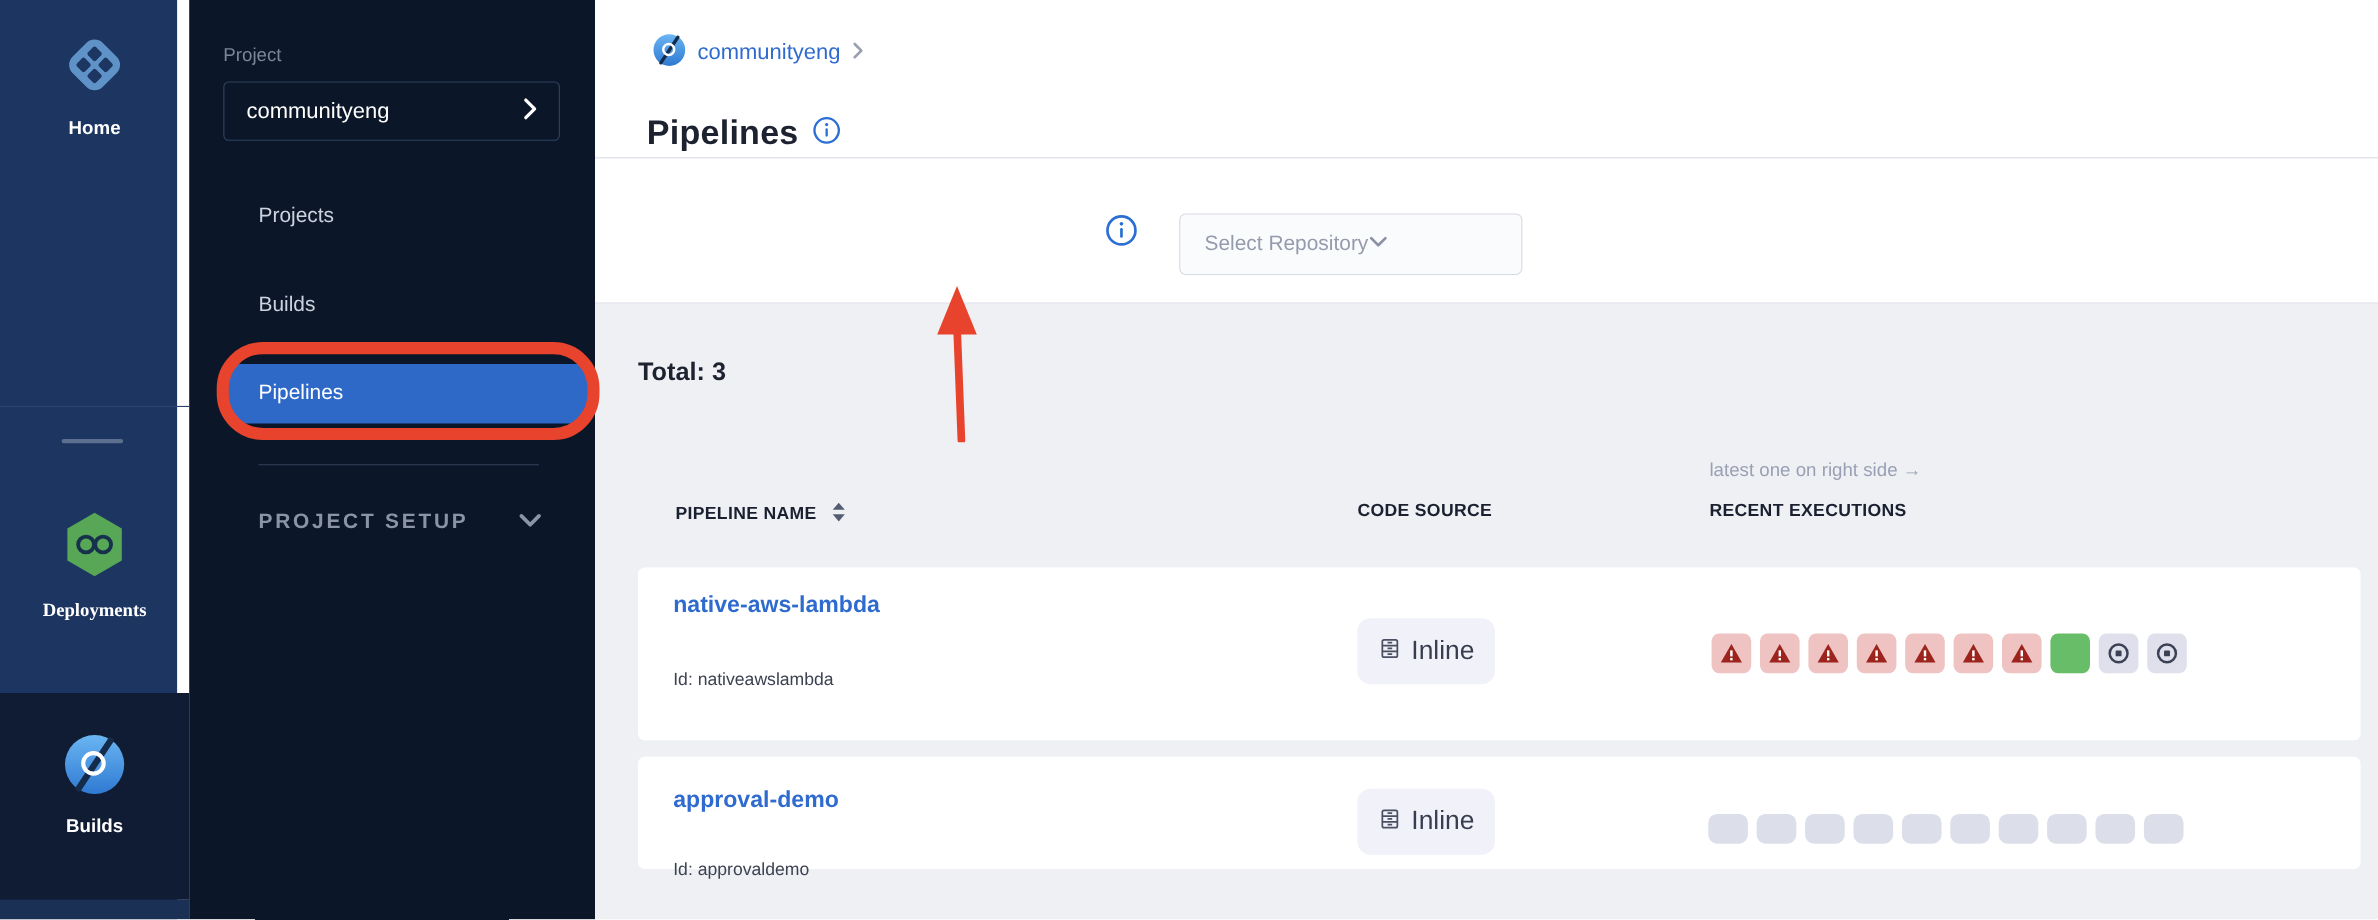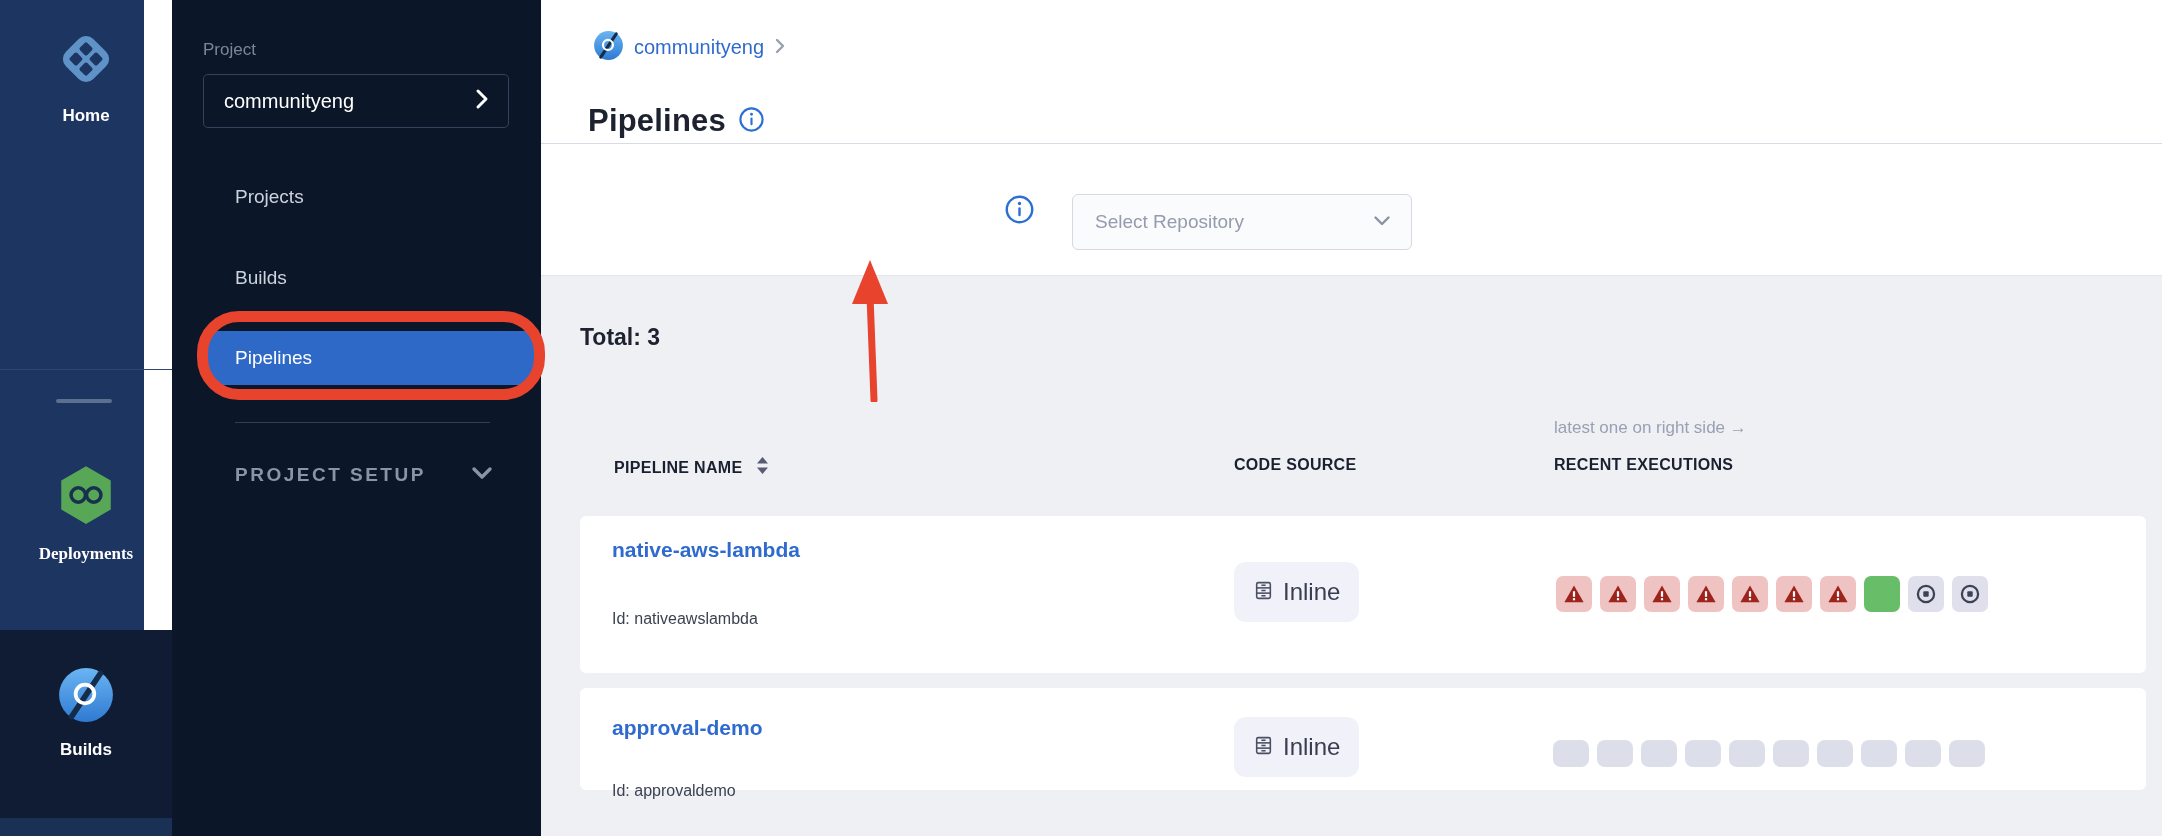--- a/index.html
+++ b/index.html
@@ -1,21 +1,21 @@
 <!DOCTYPE html>
 <html><head>
 <meta charset="utf-8">
 <style>
   * { margin:0; padding:0; box-sizing:border-box; }
   html,body { background:#ffffff; }
   body { font-family:"Liberation Sans","DejaVu Sans",sans-serif; }
   .app { position:relative; width:2162px; height:836px; overflow:hidden; background:#ffffff; }
 
   
-  .rail { position:absolute; left:0; top:0; width:144px; height:836px; background:#1d3561;padding-left:13px; }
+  .rail { position:absolute; left:0; top:0; width:161px; height:836px; background:#1d3561;padding-left:13px; }
   .rail-dark { position:absolute; left:0; top:630px; width:172px; height:188px; background:#0f1c33; }
   .rail-bottom { position:absolute; left:0; top:818px; width:172px; height:18px; background:#1b3055; }
   .rail-divider { position:absolute; left:0; top:369px; width:172px; height:1px; background:#2e4570; }
   .rail-dash { position:absolute; left:56px; top:399px; width:56px; height:4px; border-radius:2px; background:#5d6f8f; }
   .mod { position:absolute; left:0; width:172px; text-align:center; cursor:pointer; }
   .mod .mico { display:block; margin:0 auto; }
   .mod .mlabel { display:block; color:#ffffff; font-size:17px; font-weight:bold; margin-top:12px; }
   .mod-home { top:28px; } .mod-projects { top:216px; } .mod-deployments { top:462px;font-family:Liberation Serif, serif; } .mod-builds { top:666px; }
 
   
@@ -39,21 +39,21 @@
   .crumb-link { color:#2f6bce; font-size:20px; cursor:pointer; }
   .title-row { position:absolute; left:47px; top:103px; display:flex; align-items:center; gap:12px; }
   .page-title { font-size:31px; font-weight:bold; color:#1d2230; letter-spacing:.2px; }
   .hdr-divider { position:absolute; left:0; top:143px; width:1621px; height:1px; background:#d9dbe4; }
 
   .create-btn { position:absolute; left:48px; top:179px; height:62px; display:flex; border-radius:8px; overflow:hidden; cursor:pointer; }
   .create-main { width:341px; background:#1b53a6; display:flex; align-items:center; justify-content:center; gap:12px; }
   .create-main .clabel { color:#ffffff; font-size:21px; font-weight:bold; }
   .create-split { width:67px; background:#2d74d6; border-left:2px solid #ffffff; display:flex; align-items:center; justify-content:center; }
   .tb-info { position:absolute; left:463px; top:194px; cursor:pointer; }
-  .repo-select { position:absolute; left:531px; top:194px; width:340px; height:56px; background:#fafbfd; border:1px solid #d7d9e0; border-radius:6px; display:flex; align-items:center; justify-content:space-between; padding:0 20px 0 22px; cursor:pointer; }
+  .repo-select { position:absolute; left:531px; top:194px; width:312px; height:56px; background:#fafbfd; border:1px solid #d7d9e0; border-radius:6px; display:flex; align-items:center; padding:0 20px 0 22px; cursor:pointer; }
   .repo-select .rval { color:#959bac; font-size:19px; }
 
   .content { position:absolute; left:0; top:275px; width:1621px; height:561px; background:#eef0f4; border-top:1px solid #e3e5ec; }
   .total { position:absolute; left:39px; top:48px; font-size:23px; font-weight:bold; color:#1d2230; }
   .th { position:absolute; font-size:16px; font-weight:bold; color:#1b2030; letter-spacing:.3px; }
   .th-name { left:73px; top:180px; display:flex; align-items:center; gap:14px; cursor:pointer; }
   .th-source { left:693px; top:180px; }
   .th-recent { left:1013px; top:180px; }
   .hint { position:absolute; left:1013px; top:142px; font-size:17px; color:#9aa0b4; }
 

